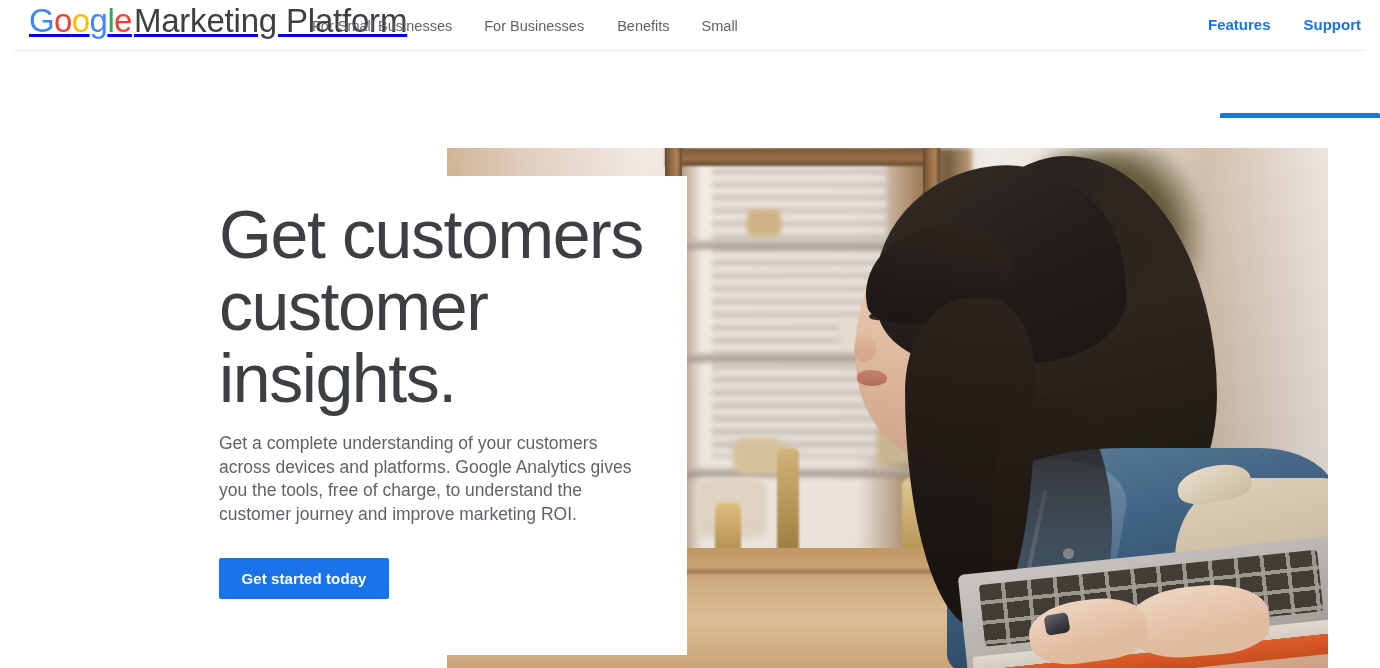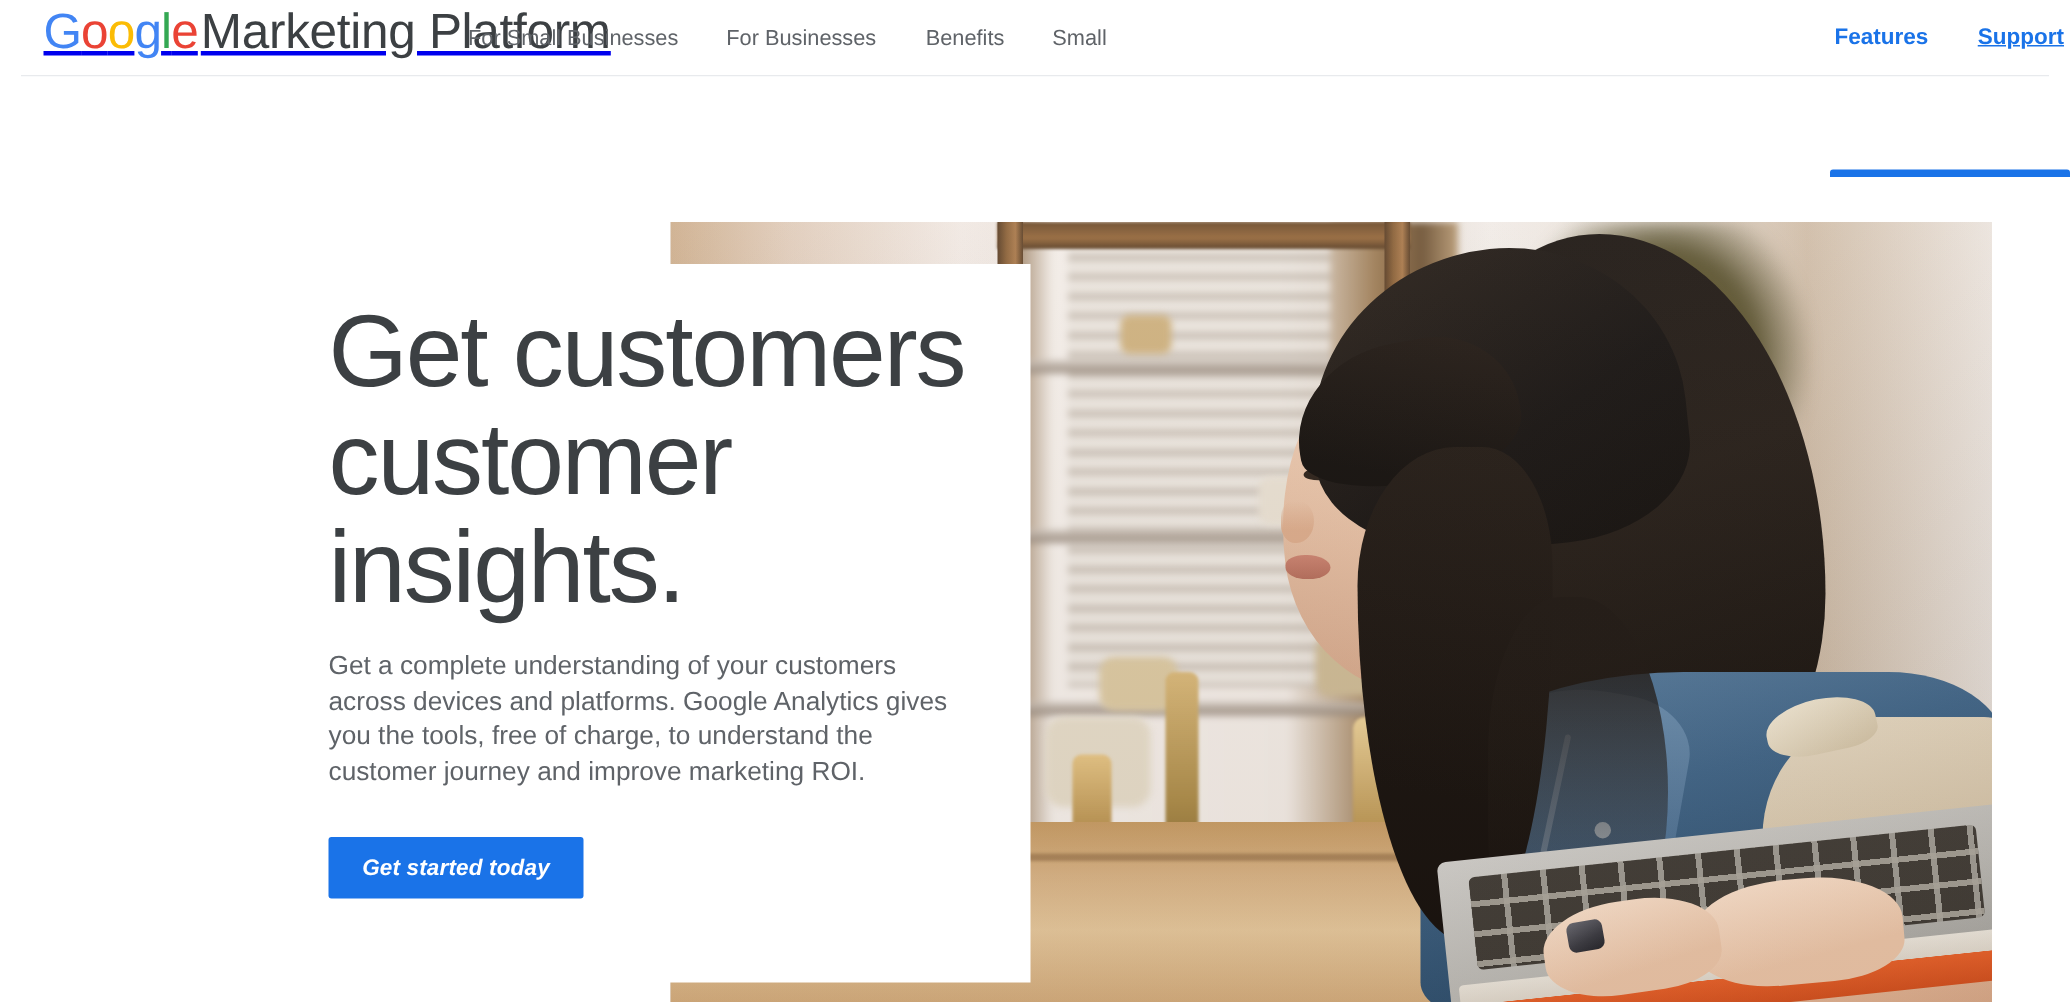--- a/index.html
+++ b/index.html
@@ -60,21 +60,21 @@
   }
   .topright a {
     color: #1a73e8;
     font-size: 15px;
     line-height: 20px;
     font-weight: 600;
     text-decoration: none;
     white-space: nowrap;
   }
   .topright a.partners { margin-right: 33px; }
-  .topright a.support { margin-right: 4px; text-decoration: underline; }
+  .topright a.support { margin-right: 19px; }
 
   
   .productbar {
     position: absolute; left: 0; top: 51px;
     width: 1380px; height: 67px;
     background: #fff;
   }
   .productbar-divider {
     position: absolute; left: 14px; top: 117px;
     width: 1352px; height: 1px;
@@ -128,21 +128,20 @@
     background: #1a73e8;
     color: #ffffff;
     font-size: 15px;
     font-weight: 700;
     letter-spacing: 0.1px;
     border: none;
     border-radius: 2px;
     white-space: nowrap;
     cursor: pointer;
     font-family: "Liberation Sans", sans-serif;
-    font-style: italic;
   }
   .btn-header {
     width: 160px; height: 41px;
   }
 
   
   .hero { position: absolute; left: 0; top: 118px; width: 1380px; height: 550px; background:#fff; overflow:hidden; }
 
   .hero-photo {
     position: absolute;

